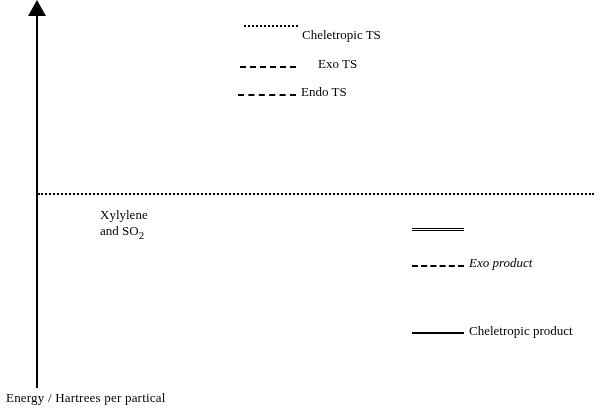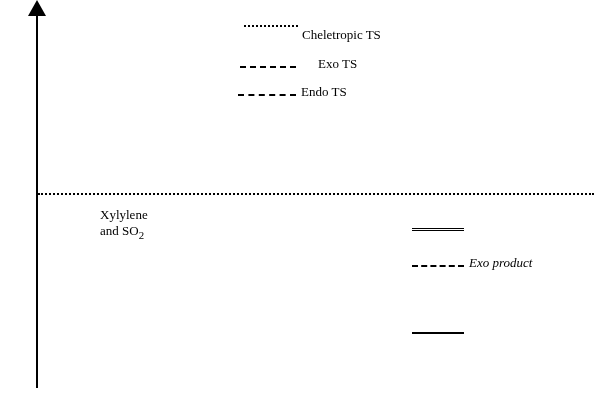--- a/index.html
+++ b/index.html
@@ -92,20 +92,21 @@
     white-space: nowrap;
   }
 </style>
 </head>
 <body>
 
 <div id="diagram">
 
   <div class="axis-arrow"></div>
   <div class="axis-line"></div>
+  <div class="axis-label">Energy / Hartrees per partical</div>
 
   <div class="baseline"></div>
 
   <div class="level dotted" style="left:244px; top:25px; width:54px;"></div>
   <div class="level-label" style="left:302px; top:16px;margin-top:12px;">Cheletropic TS</div>
 
   <div class="level dashed" style="left:240px; top:66px; width:56px;"></div>
   <div class="level-label" style="left:318px; top:57px;">Exo TS</div>
 
   <div class="level dashed" style="left:238px; top:94px; width:58px;"></div>
@@ -115,14 +116,15 @@
     <span>Xylylene</span><br>
     <span>and SO</span><sub>2</sub>
   </div>
 
   <div class="level double" style="left:412px; top:228px; width:52px;"></div>
 
   <div class="level dashed" style="left:412px; top:265px; width:52px;"></div>
   <div class="level-label" style="left:469px; top:256px;font-style:italic;">Exo product</div>
 
   <div class="level solid" style="left:412px; top:332px; width:52px;"></div>
+  <div class="level-label" style="left:469px; top:324px;">Cheletropic product</div>
 
 </div>
 
 </body></html>

